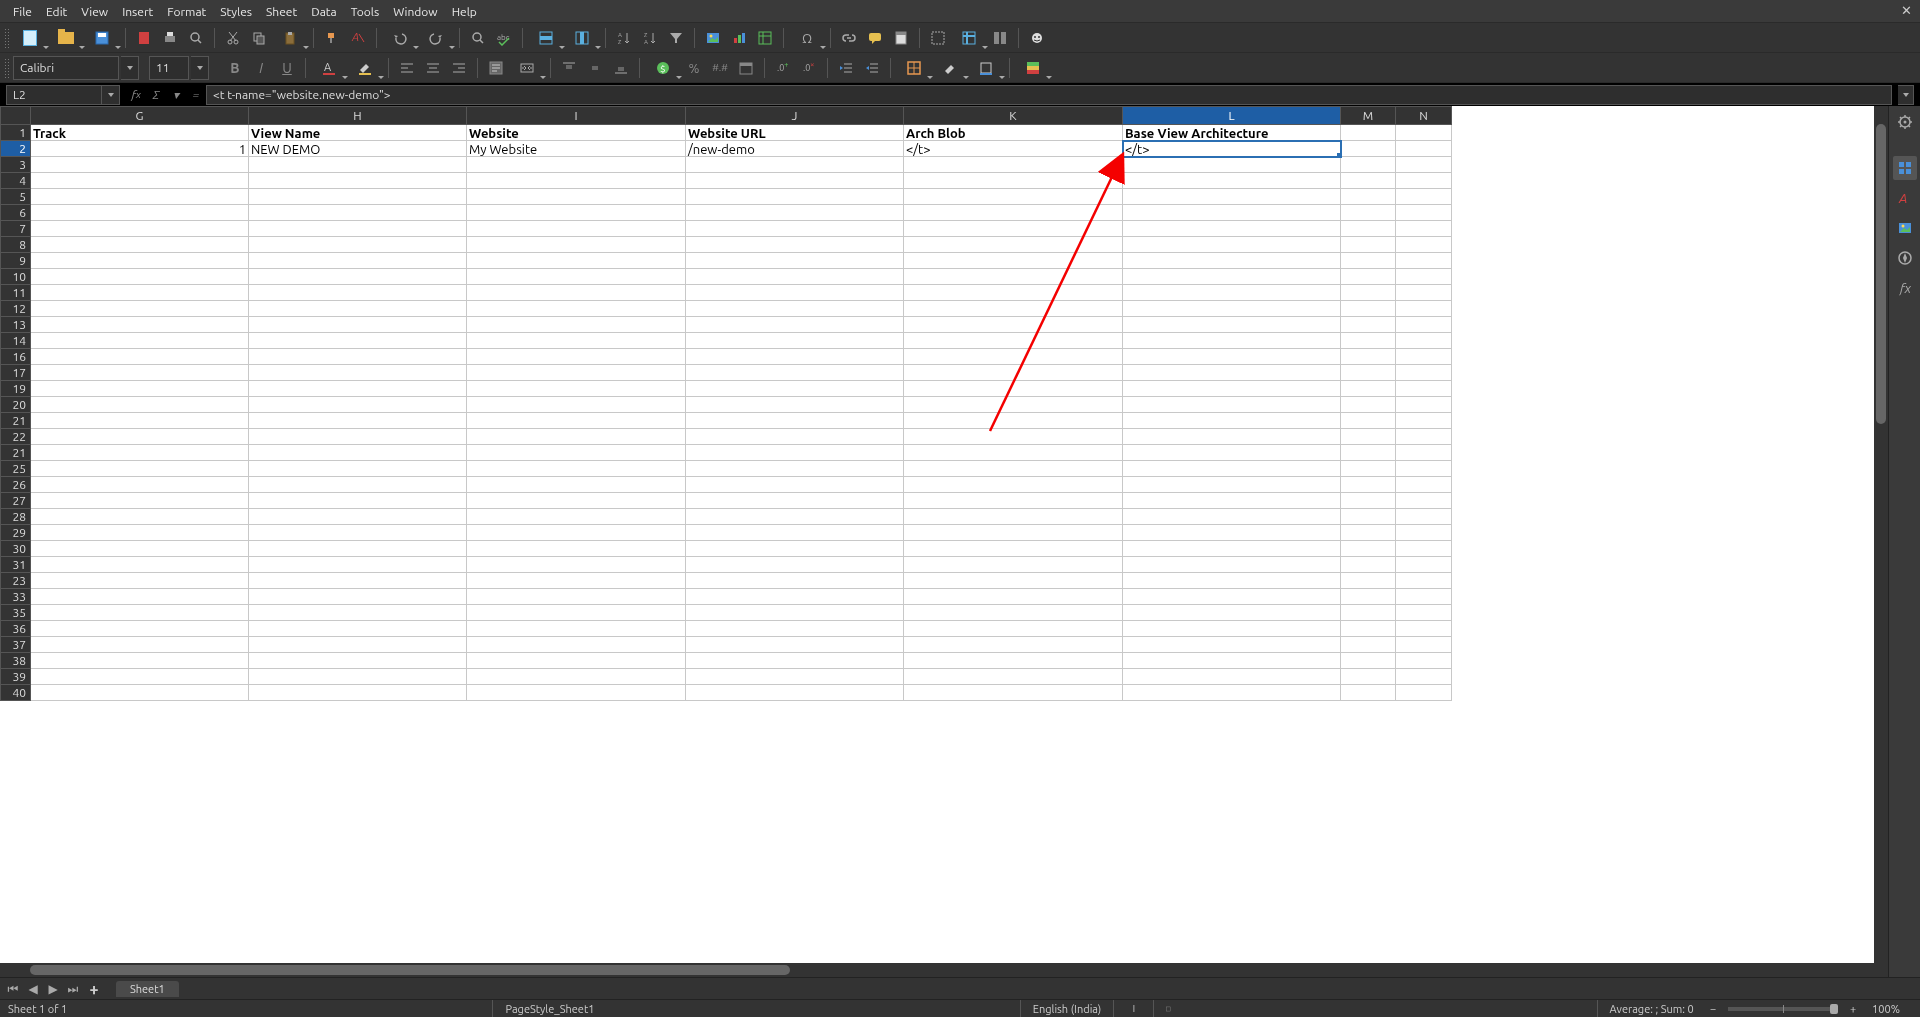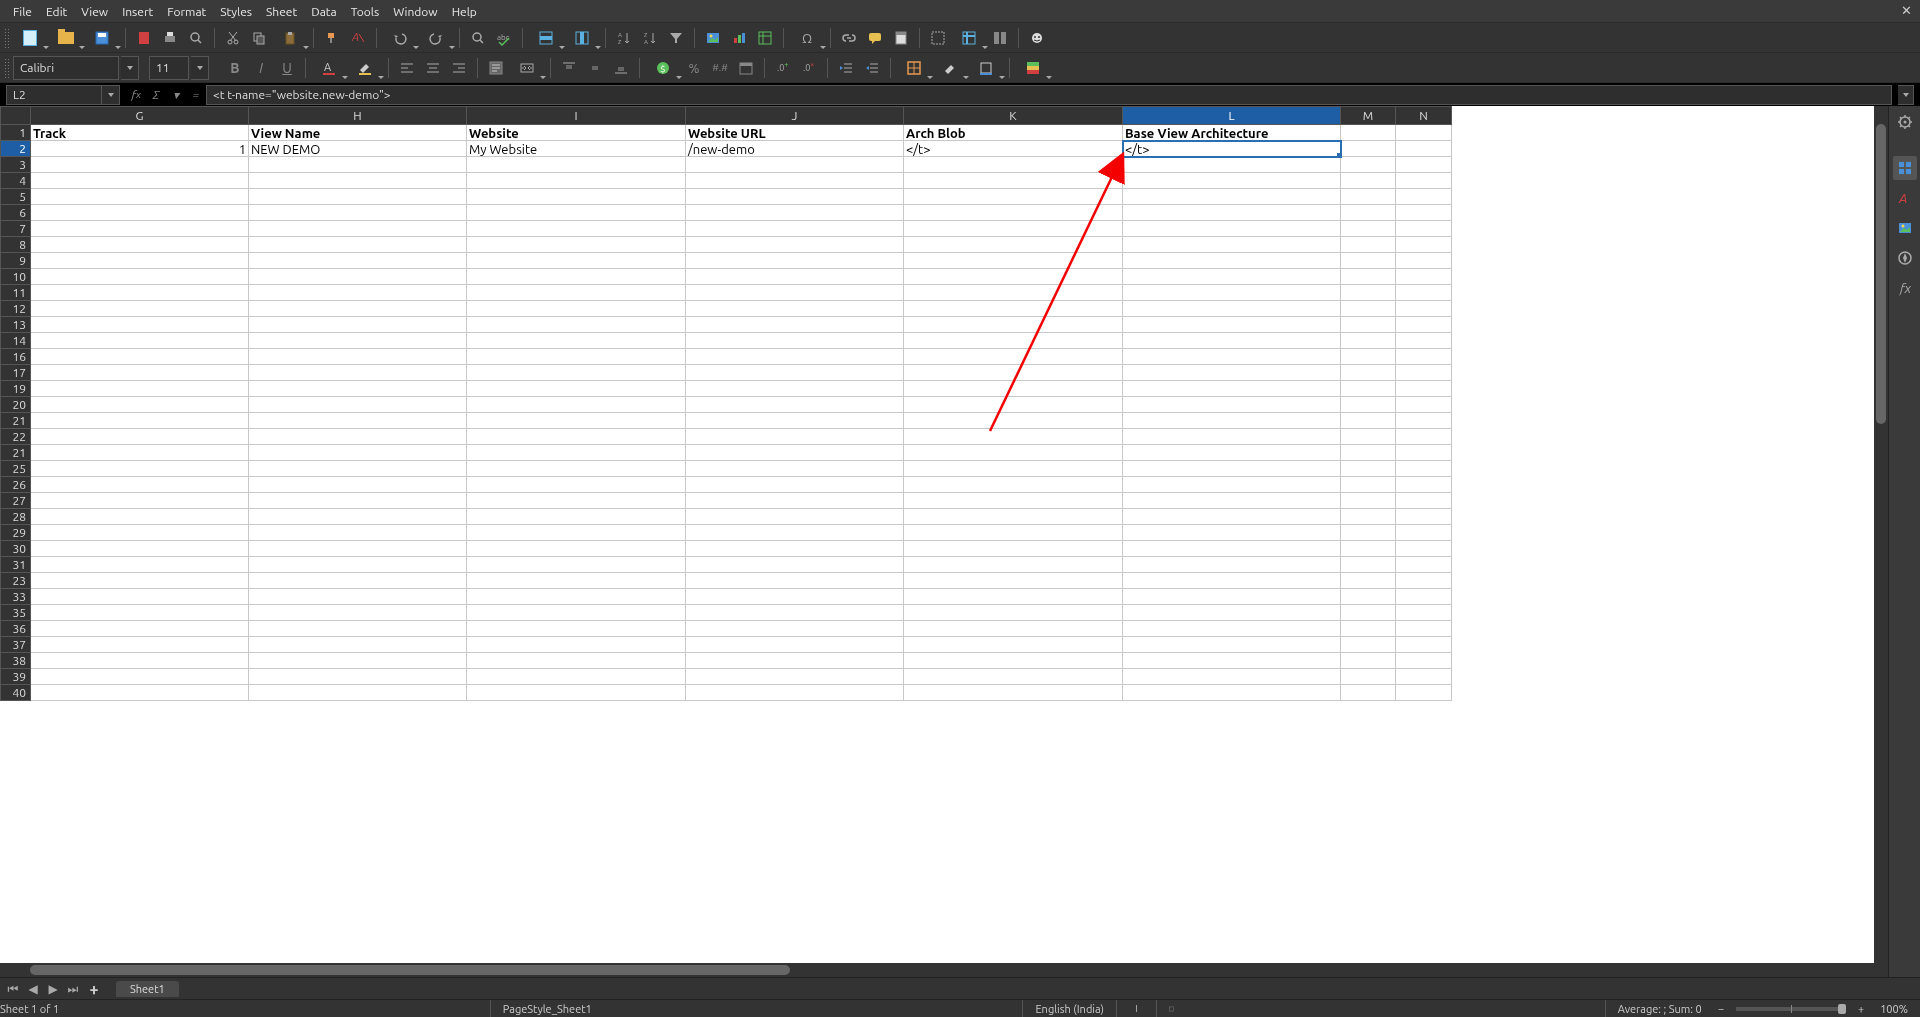--- a/index.html
+++ b/index.html
@@ -61,21 +61,21 @@
 .vscroll .thumb { position: absolute; top: 0; left: 2px; width: 10px; height: 300px; background: #666; border-radius: 5px; }
 .vsplit { position:absolute; right:0; top:0; width:14px; height:18px; background:#333;}
 
 
 .tabbar { height: 22px; background: #333; display: flex; align-items: center; border-top: 1px solid #222; padding: 0 4px; gap: 2px; }
 .tabbar .navbtn { width: 18px; height: 18px; display: flex; align-items: center; justify-content: center; color: #aaa; }
 .tabbar .addbtn { width: 20px; height: 18px; display: flex; align-items: center; justify-content: center; color: #ccc; font-size: 16px; font-weight: bold; }
 .tabbar .tab { padding: 2px 14px; background: #4a4a4a; color: #ddd; font-size: 11px; border-top-left-radius: 3px; border-top-right-radius: 3px; }
 
 
-.statusbar { height: 18px; background: #333; display: flex; align-items: center; font-size: 11px; color: #ccc; padding: 0 0; border-top: 1px solid #222; }
+.statusbar { height: 18px; background: #333; display: flex; align-items: center; font-size: 11px; color: #ccc; padding: 0 8px; border-top: 1px solid #222; }
 .statusbar .spacer { flex: 1; }
 .statusbar .seg { padding: 0 12px; border-left: 1px solid #555; height: 100%; display:flex; align-items:center; }
 .statusbar .seg:first-child { border-left: none; padding-left: 0; }
 .zoom-slider { width: 110px; height: 4px; background: #555; position: relative; margin: 0 8px; }
 .zoom-slider .knob { position: absolute; right: 0; top: -3px; width: 8px; height: 10px; background: #aaa; border-radius: 2px; }
 .zoom-slider .mid { position:absolute; left:50%; top:-2px; width:1px; height:8px; background:#888;}
 
 
 #arrow-overlay { position: absolute; pointer-events: none; z-index: 50; }
 

